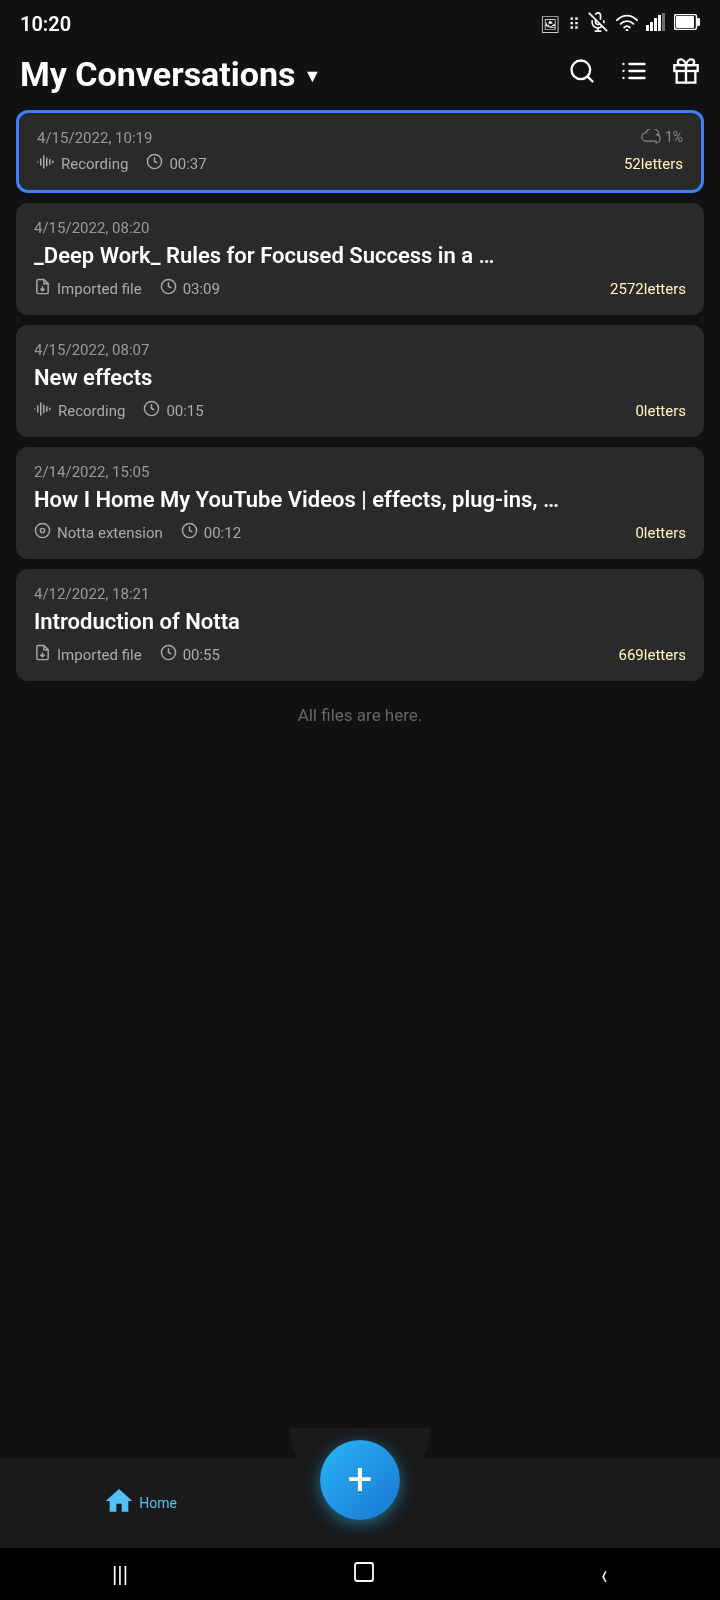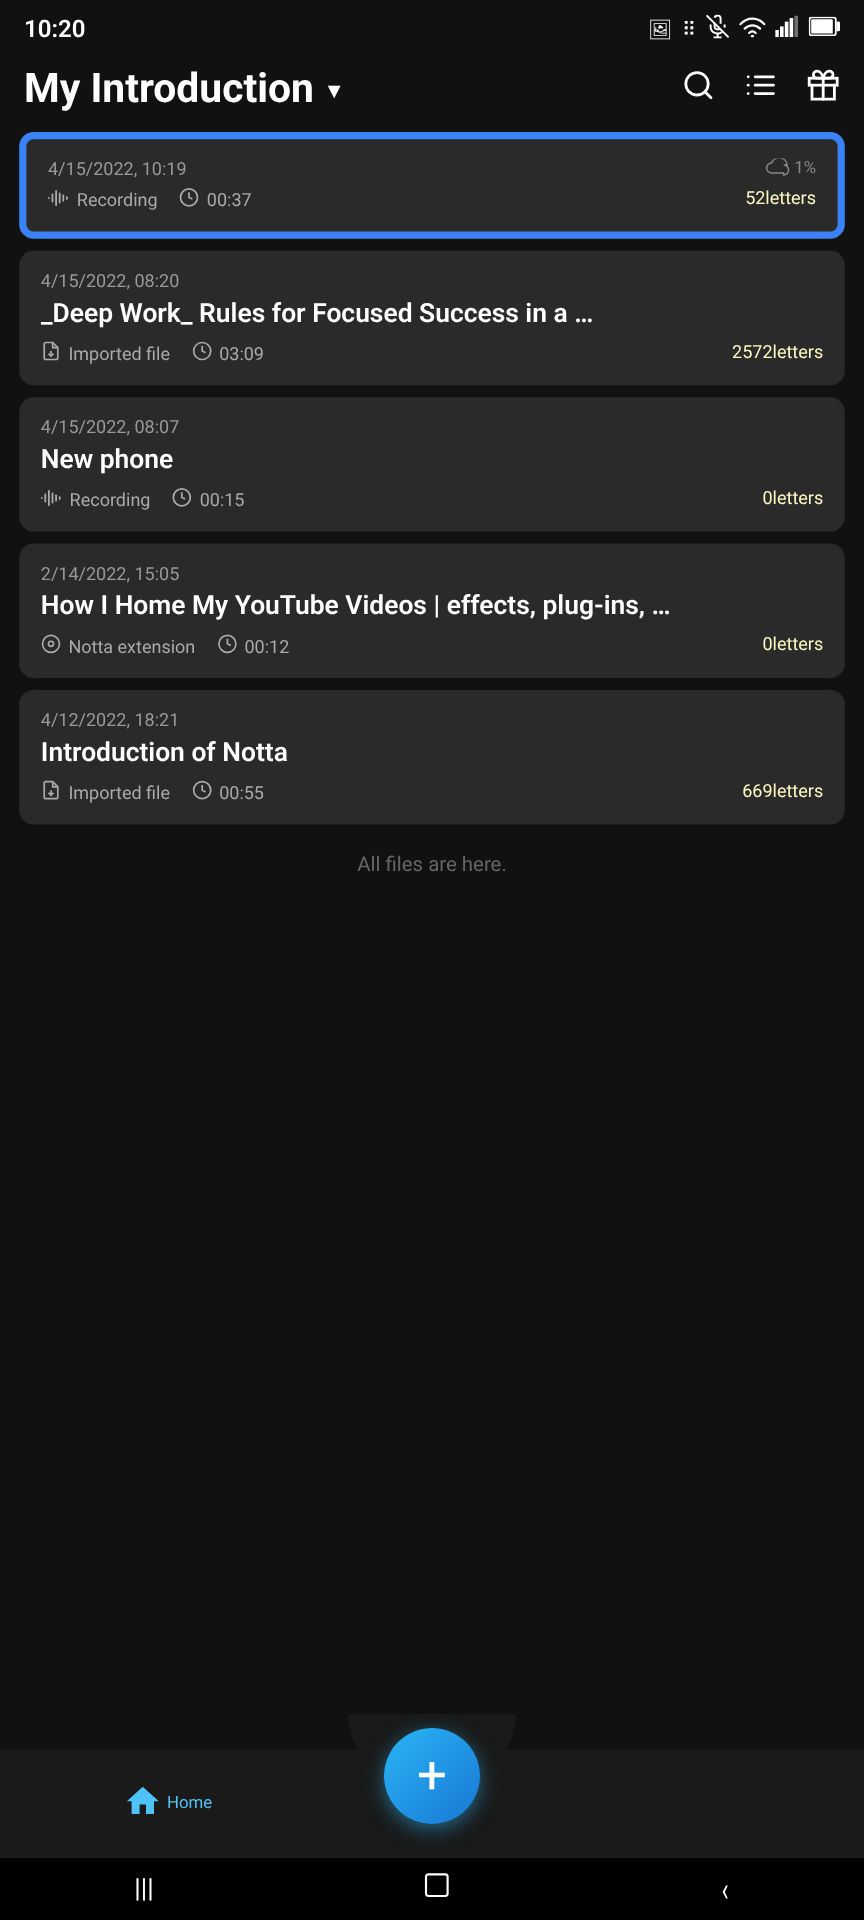--- a/index.html
+++ b/index.html
@@ -80,39 +80,40 @@
 
     
     .card {
       background: #2a2a2a;
       border-radius: 12px;
       padding: 16px 18px;
       cursor: pointer;
     }
     .card.selected {
       background: #2a2a2a;
-      border: 6px solid #3b82f6;
+      border: 3px solid #3b82f6;
       border-radius: 12px;
     }
     .card-date {
       font-size: 15px;
       color: #999;
       margin-bottom: 6px;
     }
     .card-title {
       font-size: 22px;
       font-weight: 600;
       color: #fff;
       margin-bottom: 10px;
       white-space: nowrap;
       overflow: hidden;
       text-overflow: ellipsis;
     }
     .card-meta {
       display: flex;
+      align-items: center;
       justify-content: space-between;
     }
     .card-meta-left {
       display: flex;
       align-items: center;
       gap: 18px;
     }
     .card-meta-item {
       display: flex;
       align-items: center;
@@ -272,21 +273,21 @@
         <rect x="0.5" y="0.5" width="22" height="15" rx="2" stroke="white" stroke-width="1.5"></rect>
         <rect x="23" y="4" width="3" height="8" rx="1" fill="white"></rect>
         <rect x="2" y="2" width="18" height="12" rx="1" fill="white"></rect>
       </svg>
     </span>
   </div>
 </div>
 
 <div class="header">
   <div class="header-title">
-    <span class="header-title-text">My Introduction</span>
+    <span class="header-title-text">My Conversations</span>
     <span class="header-title-arrow">▼</span>
   </div>
   <div class="header-actions">
     <span class="header-action-icon">
       <svg width="28" height="28" viewBox="0 0 24 24" fill="none" stroke="white" stroke-width="2" stroke-linecap="round">
         <circle cx="11" cy="11" r="8"></circle>
         <line x1="21" y1="21" x2="16.65" y2="16.65"></line>
       </svg>
     </span>
     <span class="header-action-icon">
@@ -381,21 +382,21 @@
         </div>
       </div>
       <span class="card-meta-letters">2572letters</span>
     </div>
   </div>
 
   <div class="card">
     <div class="card-top-row">
       <span class="card-date">4/15/2022, 08:07</span>
     </div>
-    <div class="card-title">New phone</div>
+    <div class="card-title">New effects</div>
     <div class="card-meta">
       <div class="card-meta-left">
         <div class="card-meta-item">
           <span>
             <svg width="18" height="16" viewBox="0 0 24 20" fill="none" stroke="#aaa" stroke-width="2" stroke-linecap="round">
               <line x1="1" y1="10" x2="1" y2="10"></line>
               <line x1="5" y1="6" x2="5" y2="14"></line>
               <line x1="9" y1="2" x2="9" y2="18"></line>
               <line x1="13" y1="5" x2="13" y2="15"></line>
               <line x1="17" y1="7" x2="17" y2="13"></line>

